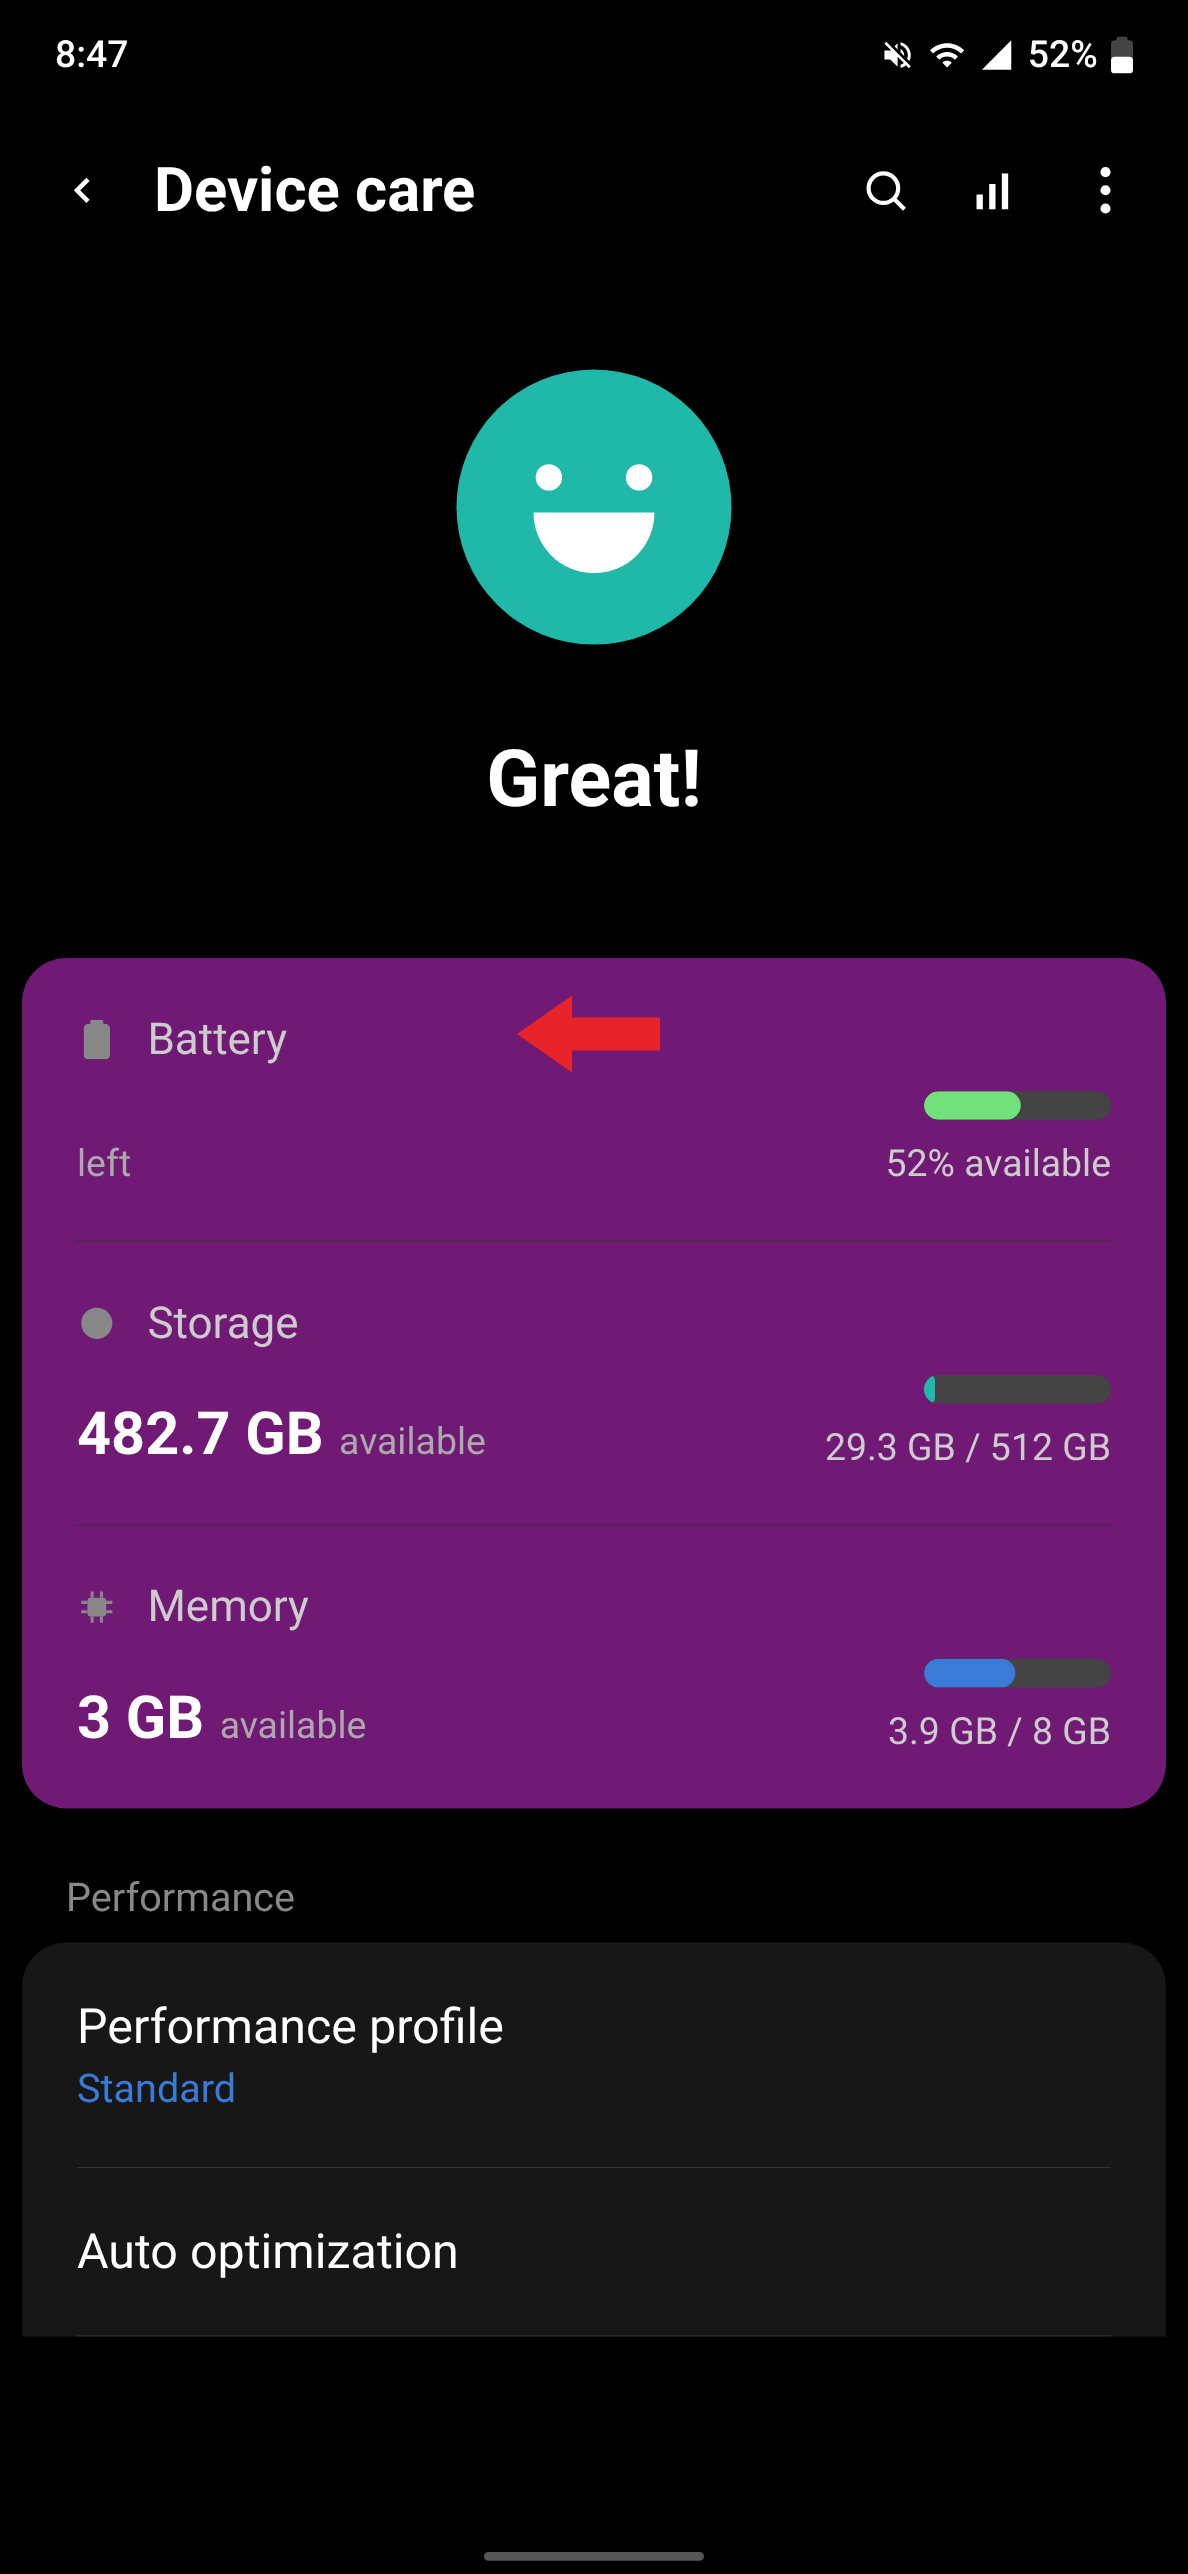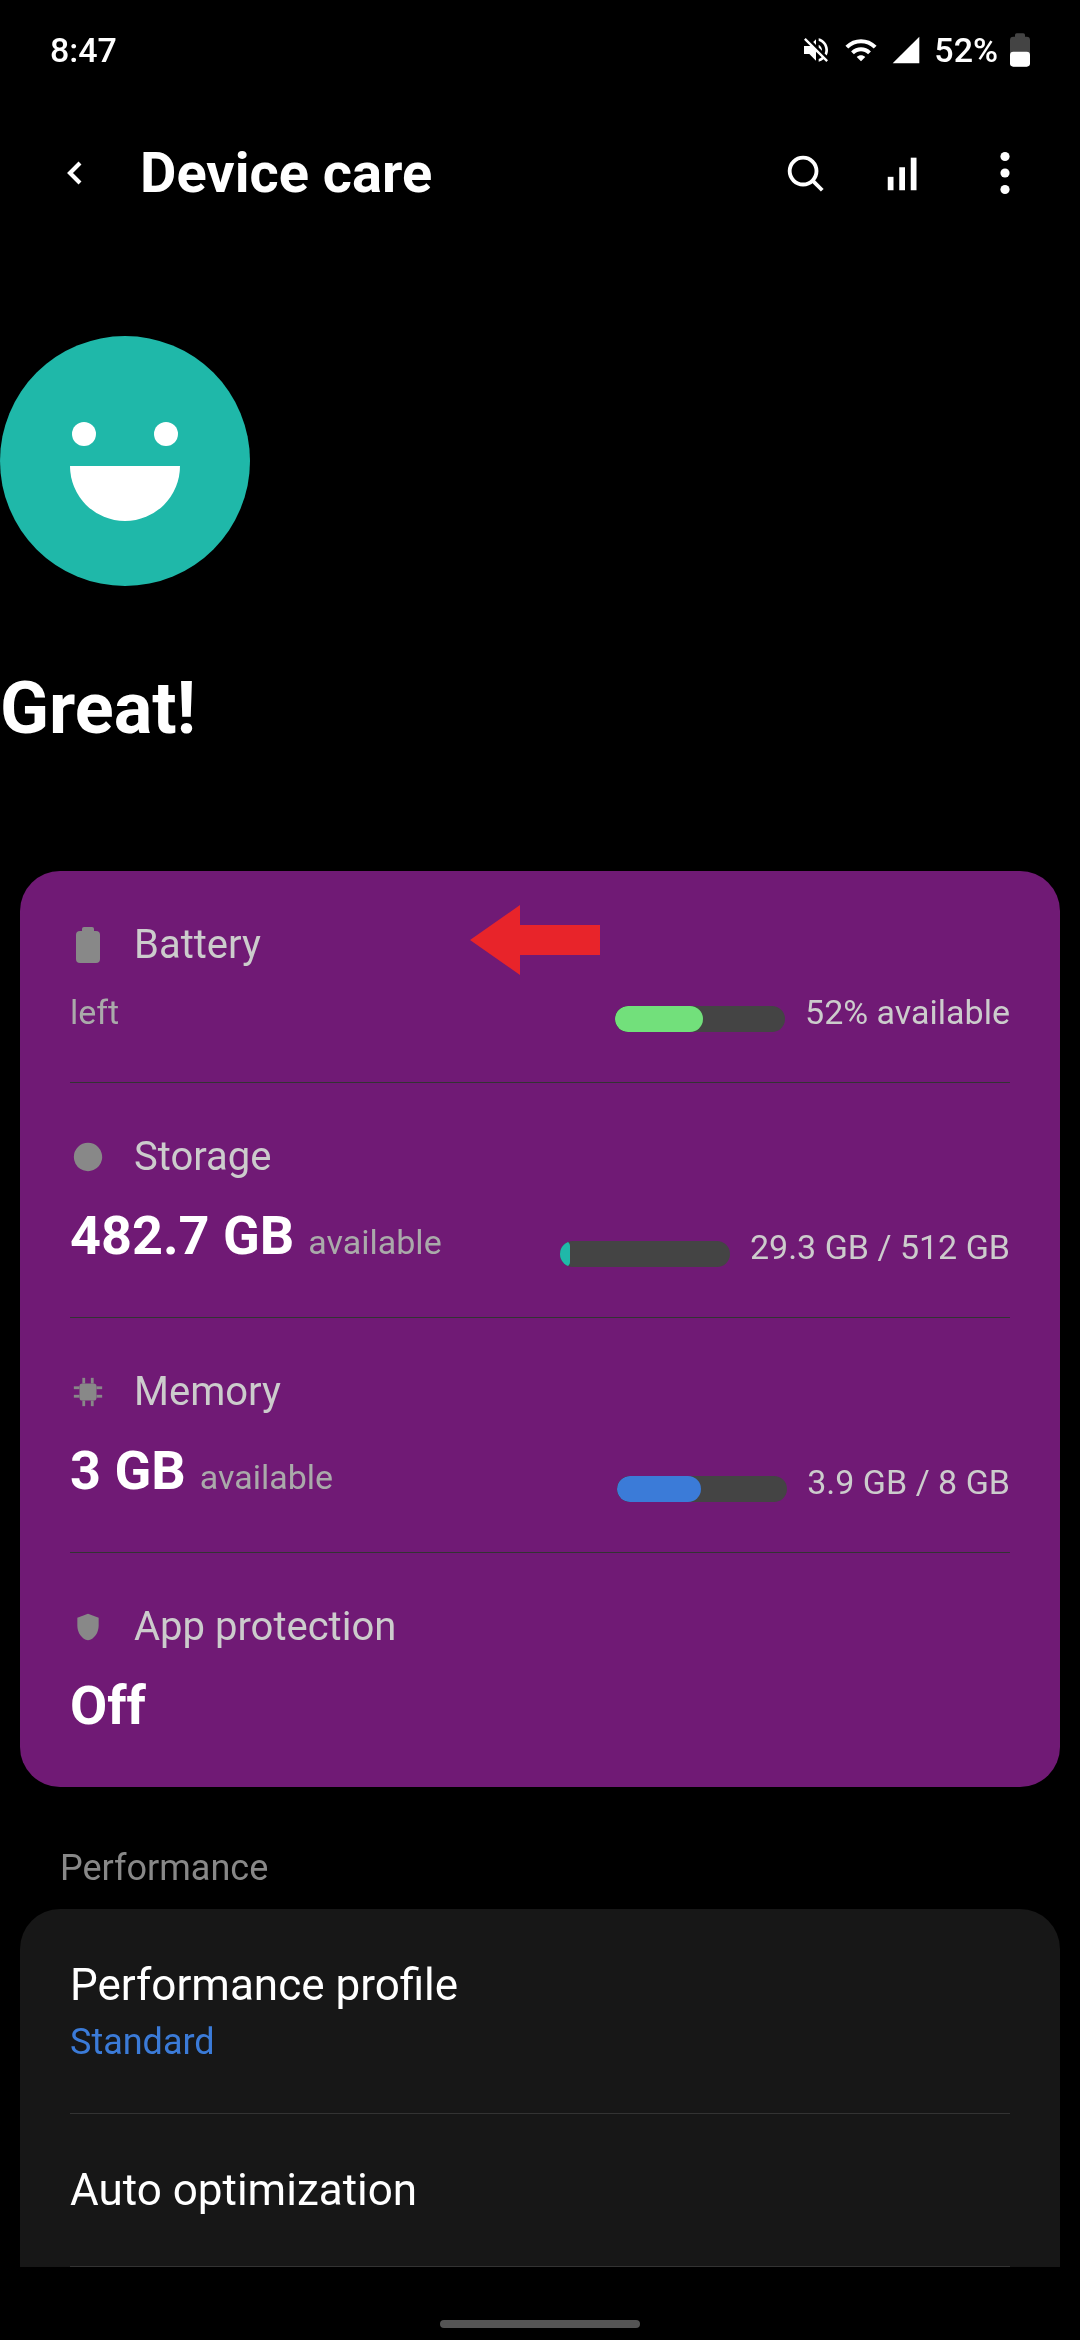--- a/index.html
+++ b/index.html
@@ -8,38 +8,38 @@
     .status-bar { display: flex; justify-content: space-between; align-items: flex-start; padding: 30px 50px 20px 50px; font-size: 34px; font-weight: 500; }
     .status-right { display: flex; align-items: center; gap: 12px; }
     .status-icon { display: inline-flex; align-items: center; }
     
     .app-bar { display: flex; align-items: center; padding: 50px 50px 30px 50px; gap: 40px; }
     .back-btn { width: 50px; height: 50px; display: flex; align-items: center; justify-content: center; }
     .app-title { font-size: 56px; font-weight: 700; flex: 1; }
     .app-actions { display: flex; gap: 50px; align-items: center; }
     .action-btn { width: 50px; height: 50px; display: flex; align-items: center; justify-content: center; }
     
-    .hero { display: flex; flex-direction: column; padding: 100px 0 80px 0; }
+    .hero { display: flex; flex-direction: column; align-items: center; padding: 100px 0 80px 0; }
     .face-circle { width: 250px; height: 250px; border-radius: 50%; background: #1fb8a9; display: flex; flex-direction: column; align-items: center; justify-content: center; position: relative; }
     .eyes { display: flex; gap: 58px; margin-top: 20px; }
     .eye { width: 24px; height: 24px; background: #fff; border-radius: 50%; }
     .mouth { width: 110px; height: 55px; background: #fff; border-radius: 0 0 110px 110px; margin-top: 20px; }
     .hero-text { font-size: 72px; font-weight: 700; margin-top: 80px; }
     
     .card { background: #701a75; border-radius: 40px; margin: 40px 20px 0 20px; padding: 0 50px; }
     .row { padding: 50px 0; border-bottom: 1px solid #333; }
     .row:last-child { border-bottom: none; }
     .row-head { display: flex; align-items: center; gap: 28px; margin-bottom: 24px; }
     .row-icon { width: 36px; height: 36px; display: flex; align-items: center; justify-content: center; }
     .row-label { font-size: 40px; color: #ccc; }
     .row-body { display: flex; justify-content: space-between; align-items: flex-end; }
     .row-main { display: flex; align-items: baseline; gap: 14px; }
     .big-val { font-size: 54px; font-weight: 700; color: #fff; }
     .sub-val { font-size: 34px; color: #aaa; }
-    .row-right { display: flex; align-items: flex-end; gap: 20px; justify-content: center; }
+    .row-right { display: flex; flex-direction: column; align-items: flex-end; gap: 20px; justify-content: center; }
     .pill { width: 170px; height: 26px; background: #444; border-radius: 13px; overflow: hidden; position: relative; }
     .pill-fill { height: 100%; border-radius: 13px; position: absolute; left: 0; top: 0; }
     .right-text { font-size: 34px; color: #ccc; }
     
     .section-label { font-size: 36px; color: #888; margin: 60px 0 20px 60px; }
     .card2 { background: #171717; border-radius: 40px 40px 0 0; margin: 0 20px; padding: 0 50px; }
     .simple-row { padding: 50px 0; border-bottom: 1px solid #333; }
     .simple-title { font-size: 44px; color: #fff; }
     .simple-sub { font-size: 36px; color: #3b7bd8; margin-top: 10px; }
     
@@ -193,35 +193,20 @@
       </div>
       <div class="row-right">
         <div class="pill">
           <div class="pill-fill" style="width:49%;background:#3b7bd8;"></div>
         </div>
         <span class="right-text">3.9 GB / 8 GB</span>
       </div>
     </div>
   </div>
 
-  <div class="row">
-    <div class="row-head">
-      <span class="row-icon">
-        <svg width="32" height="36" viewBox="0 0 24 24" fill="#888">
-            <path d="M12 2l8 3v6c0 5.25-3.4 10.15-8 11-4.6-.85-8-5.75-8-11V5l8-3z"></path>
-          </svg>
-      </span>
-      <span class="row-label">App protection</span>
-    </div>
-    <div class="row-body">
-      <div class="row-main">
-        <span class="big-val">Off</span>
-      </div>
-    </div>
-  </div>
 
 </div>
 
 <div class="section-label">Performance</div>
 <div class="card2">
   <div class="simple-row">
     <div class="simple-title">Performance profile</div>
     <div class="simple-sub">Standard</div>
   </div>
   <div class="simple-row">

